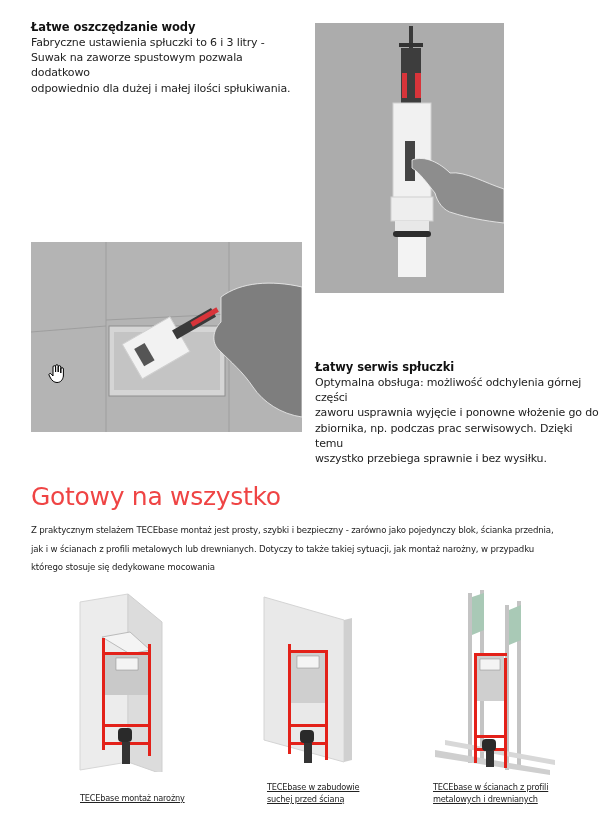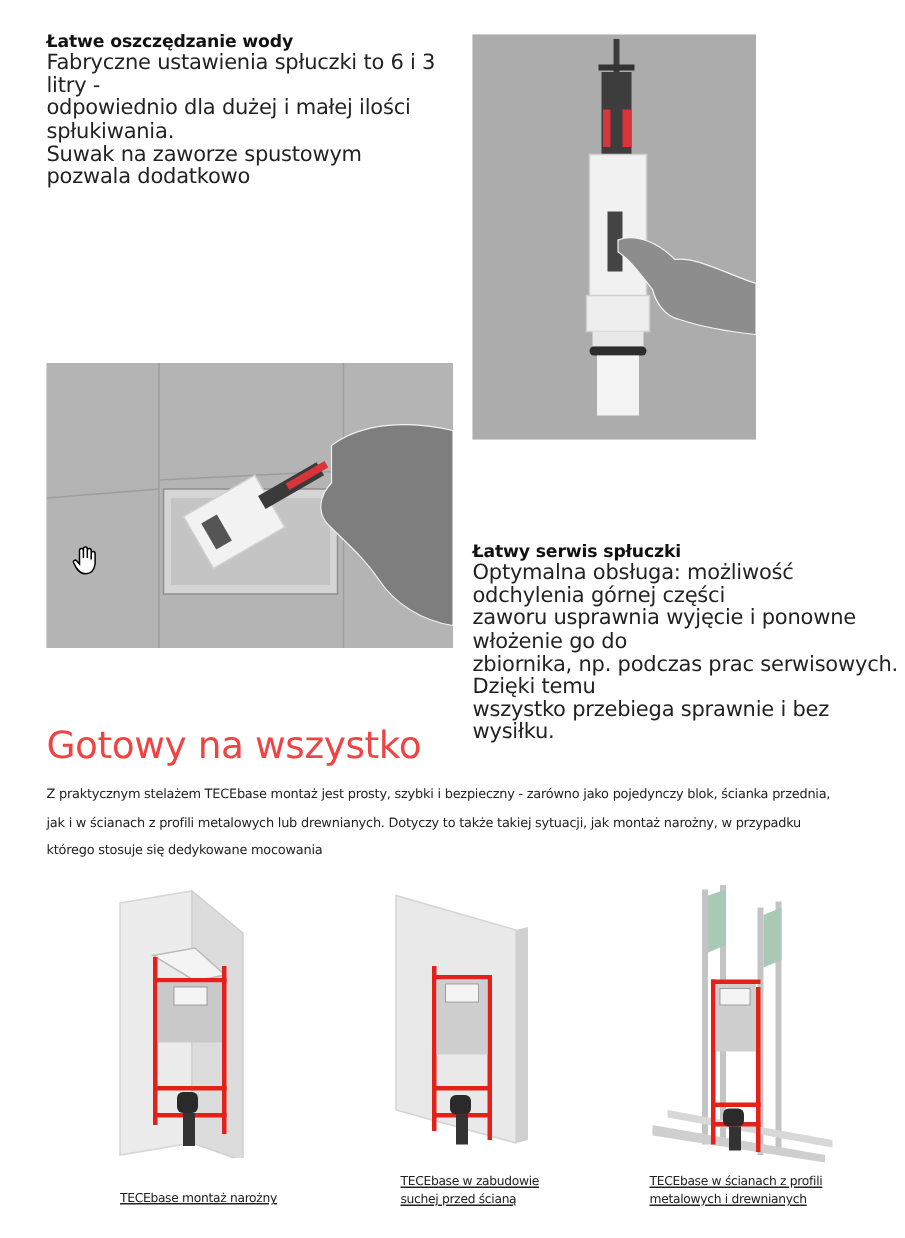--- a/index.html
+++ b/index.html
@@ -9,21 +9,21 @@
     color: #1a1a1a;
   }
   .abs { position: absolute; }
   .h3 {
     font-family: "DejaVu Sans", sans-serif;
     font-weight: bold; font-size: 11.5px; color: #111; letter-spacing: -0.1px;
     margin: 0;
   }
   .para {
     font-family: "DejaVu Sans", sans-serif;
-    font-size: 14px; line-height: 15.2px; color: #222; margin: 0;
+    font-size: 11px; line-height: 15.2px; color: #222; margin: 0;
     letter-spacing: -0.15px;
   }
   .photo { position: absolute; background: #acacac; overflow: hidden; }
 
   
   #valve-img { left: 315px; top: 23px; width: 189px; height: 270px; }
   
   #service-img { left: 31px; top: 242px; width: 271px; height: 190px; background: #b3b3b3; }
 
   .h1 {
@@ -40,22 +40,22 @@
   }
   .cursor { position: absolute; left: 47px; top: 363px; width: 20px; height: 21px; }
 </style>
 </head>
 <body>
 
 <div class="abs" style="left:31px; top:20px; width:270px;">
   <h3 class="h3">Łatwe oszczędzanie wody</h3>
   <div style="margin-top:1px;">
     <p class="para">Fabryczne ustawienia spłuczki to 6 i 3 litry -</p>
+    <p class="para">Suwak na zaworze spustowym pozwala dodatkowo</p>
     <p class="para">odpowiednio dla dużej i małej ilości spłukiwania.</p>
-    <p class="para">Suwak na zaworze spustowym pozwala dodatkowo</p>
   </div>
 </div>
 
 <div class="photo" id="valve-img">
   <svg width="189" height="270" viewBox="0 0 189 270">
     <rect width="189" height="270" fill="#acacac"></rect>
 
     <rect x="94" y="3" width="4" height="22" fill="#3a3a3a"></rect>
     <rect x="84" y="20" width="24" height="4" fill="#333"></rect>
     <rect x="86" y="25" width="20" height="55" fill="#3d3d3d"></rect>

